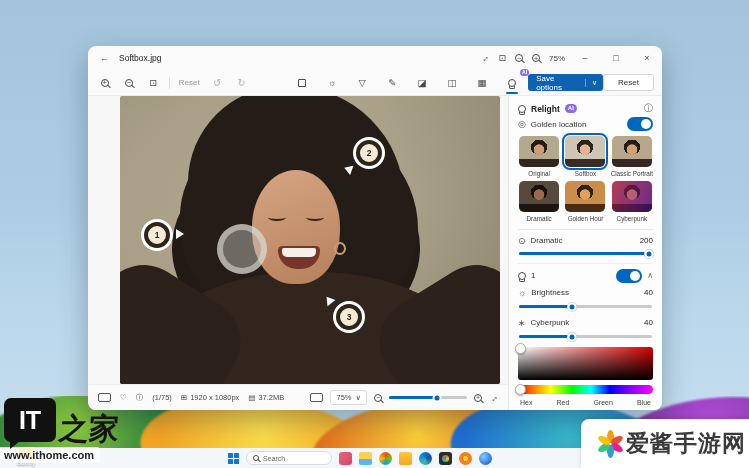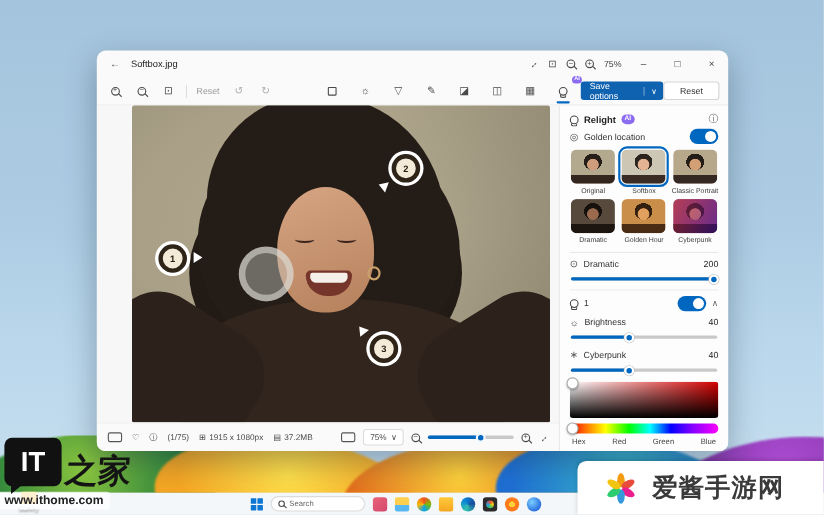--- a/index.html
+++ b/index.html
@@ -160,22 +160,22 @@
   .wm-ithome { position:absolute; left:0; top:398px; width:128px; z-index:5; }
   .wm-logo-row { display:flex; align-items:flex-end; gap:3px; padding-left:4px; }
   .it-badge { width:52px; height:44px; background:#111; border-radius:7px; position:relative;
     display:flex; align-items:center; justify-content:center; color:#fff; font-weight:bold; font-size:25px; }
   .it-badge::after { content:''; position:absolute; left:6px; bottom:-7px; border-left:10px solid #111; border-bottom:8px solid transparent; }
   .it-suffix { font-family:"DejaVu Serif","Liberation Serif",serif; font-weight:bold; font-size:30px; color:#141414; line-height:.9; transform:skewX(-4deg); }
   .wm-url { margin-top:5px; background:rgba(255,255,255,.75); padding:2px 6px 2px 4px; font-weight:bold; font-size:11px; color:#222; width:fit-content; border-radius:0 3px 3px 0; }
   .shortcut { position:absolute; left:6px; bottom:2px; z-index:4; display:flex; flex-direction:column; align-items:center; width:40px; }
   .shortcut .fold { width:15px; height:11px; background:linear-gradient(180deg,#ffd04d,#f2a93b); border-radius:2px; }
   .shortcut .slabel { font-size:6.5px; color:#fff; text-shadow:0 1px 2px rgba(0,0,0,.6); margin-top:1px; }
-  .wm-aijiang { position:absolute; right:0; bottom:0; width:224px; height:49px; background:#fff; z-index:6;
-    border-radius:8px 0 0 0; display:flex; align-items:center; gap:14px; padding-left:24px; box-shadow:0 -1px 4px rgba(0,0,0,.15); }
+  .wm-aijiang { position:absolute; right:0; bottom:0; width:168px; height:49px; background:#fff; z-index:6;
+    border-radius:8px 0 0 0; display:flex; align-items:center; gap:1px; padding-left:14px; box-shadow:0 -1px 4px rgba(0,0,0,.15); }
   .flower { position:relative; width:30px; height:30px; flex:none; }
   .petal { position:absolute; left:12px; top:1px; width:7px; height:13px; border-radius:50% 50% 50% 50%/60% 60% 40% 40%; transform-origin:50% 14px; }
   .pe1 { background:#f39c12; transform:rotate(0deg); }
   .pe2 { background:#e74c3c; transform:rotate(60deg); }
   .pe3 { background:#e91e8c; transform:rotate(120deg); }
   .pe4 { background:#3498db; transform:rotate(180deg); }
   .pe5 { background:#2ecc71; transform:rotate(240deg); }
   .pe6 { background:#f1c40f; transform:rotate(300deg); }
   .aij-text { font-weight:bold; font-size:23px; color:#3a3a3a; letter-spacing:1px; white-space:nowrap; }
 </style>
@@ -282,21 +282,21 @@
       </div>
     </div>
 
     <div class="statusbar">
       <span class="film-ic"></span>
       <span class="g">♡</span>
       <span class="g">ⓘ</span>
       <span>(1/75)</span>
       <span class="sb-grp">
         <span class="g">⊞</span>
-        <span>1915 x 1080px</span>
+        <span>1920 x 1080px</span>
       </span>
       <span class="sb-grp">
         <span class="g">▤</span>
         <span>37.2MB</span>
       </span>
       <div class="sb-right">
         <span class="film-ic"></span>
         <span class="zoom-dd">
           <span>75%</span>
           <span>∨</span>

